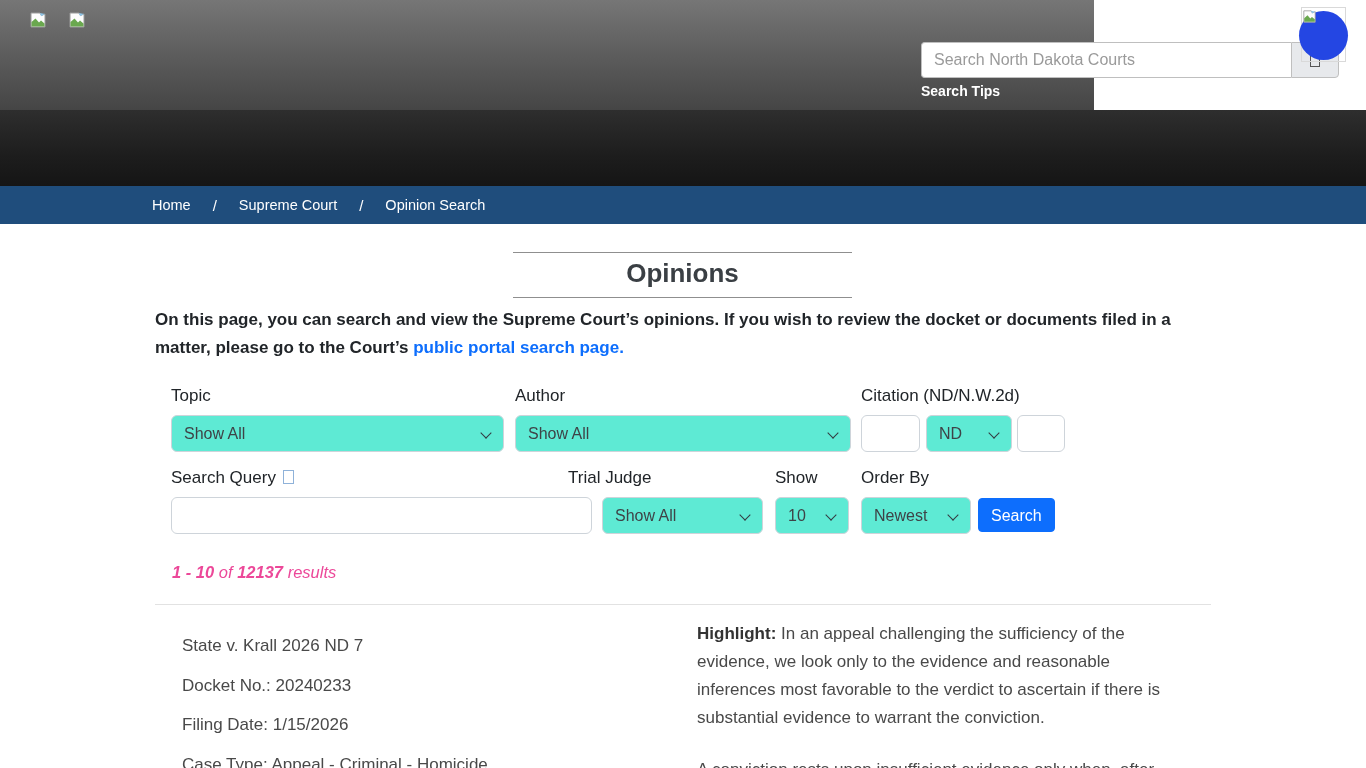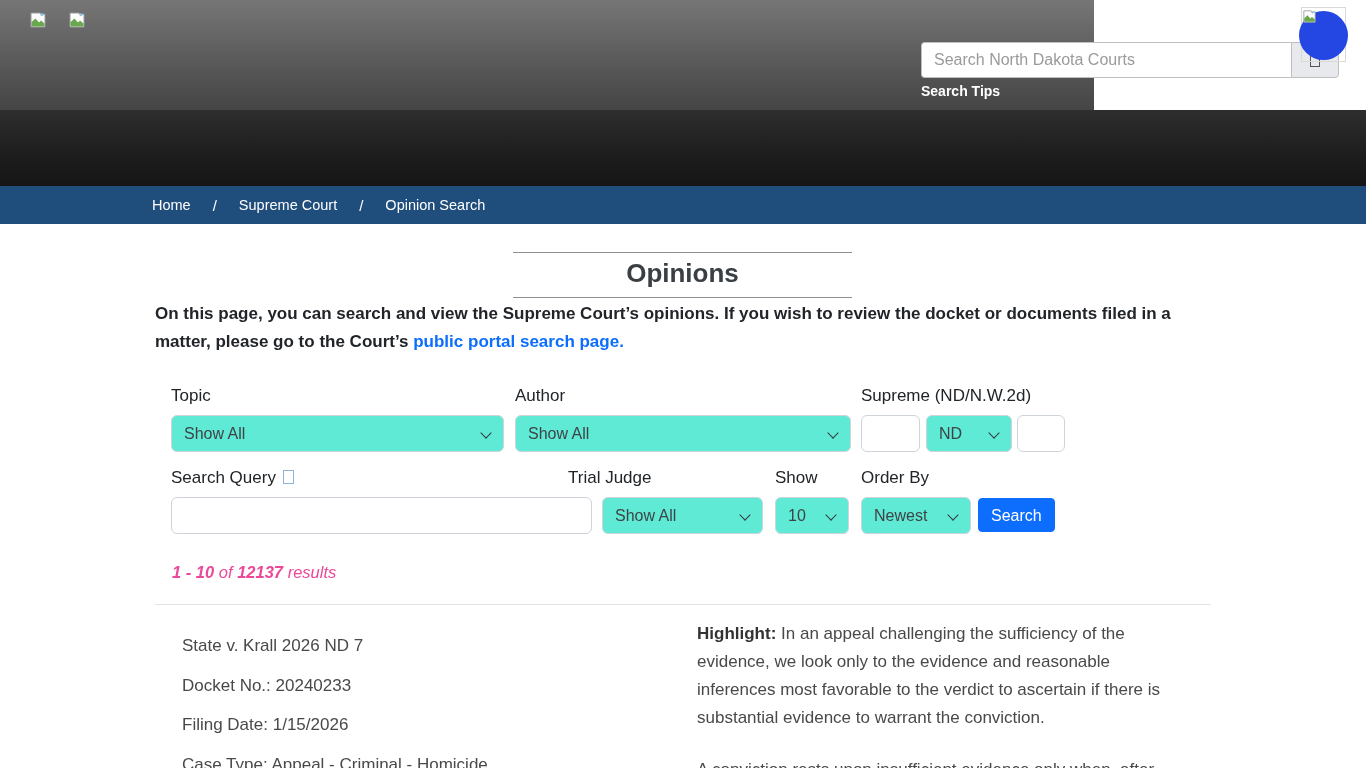--- a/index.html
+++ b/index.html
@@ -55,21 +55,21 @@
   .breadcrumb .sep { font-size:15px; }
 
   
   .main { position:absolute; left:0; top:224px; width:1366px; height:544px; background:#fff; }
 
   .title-rule { position:absolute; left:513px; width:339px; border-top:1px solid #8f8f8f; }
   .tr-top { top:28px; } .tr-bottom { top:73px; }
   .page-title { position:absolute; left:513px; top:34px; width:339px; text-align:center;
     font-size:26px; font-weight:700; color:#3a3f44; }
 
-  .intro { position:absolute; left:155px; top:76px; width:1048px; font-size:17px;
+  .intro { position:absolute; left:155px; top:82px; width:1048px; font-size:17px;
     font-weight:700; color:#212529; line-height:28px; }
   .intro a { color:#0d6efd; text-decoration:none; cursor:pointer; }
 
   .flabel { position:absolute; font-size:17px; color:#212529; }
   .row1-label { top:162px; } .row2-label { top:244px; }
   .l-topic { left:171px; } .l-author { left:515px; } .l-citation { left:861px; }
   .l-query { left:171px; } .l-judge { left:568px; } .l-show { left:775px; } .l-order { left:861px; }
   .info-tofu { display:inline-block; border:1px solid #8fb2d9; width:11px; height:14px;
     margin-left:7px; position:relative; top:1px; }
 
@@ -188,21 +188,21 @@
     <h1 class="page-title">Opinions</h1>
     <div class="title-rule tr-bottom"></div>
 
     <p class="intro">
       <span>On this page, you can search and view the Supreme Court’s opinions. If you wish to review the docket or documents filed in a matter, please go to the Court’s</span>
       <a>public portal search page.</a>
     </p>
 
     <div class="flabel row1-label l-topic">Topic</div>
     <div class="flabel row1-label l-author">Author</div>
-    <div class="flabel row1-label l-citation">Supreme (ND/N.W.2d)</div>
+    <div class="flabel row1-label l-citation">Citation (ND/N.W.2d)</div>
 
     <div class="select row1-field s-topic">
       <span>Show All</span>
     </div>
     <div class="select row1-field s-author">
       <span>Show All</span>
     </div>
     <input class="tinput row1-field i-cit1" type="text" style="">
     <div class="select row1-field s-nd">
       <span>ND</span>

